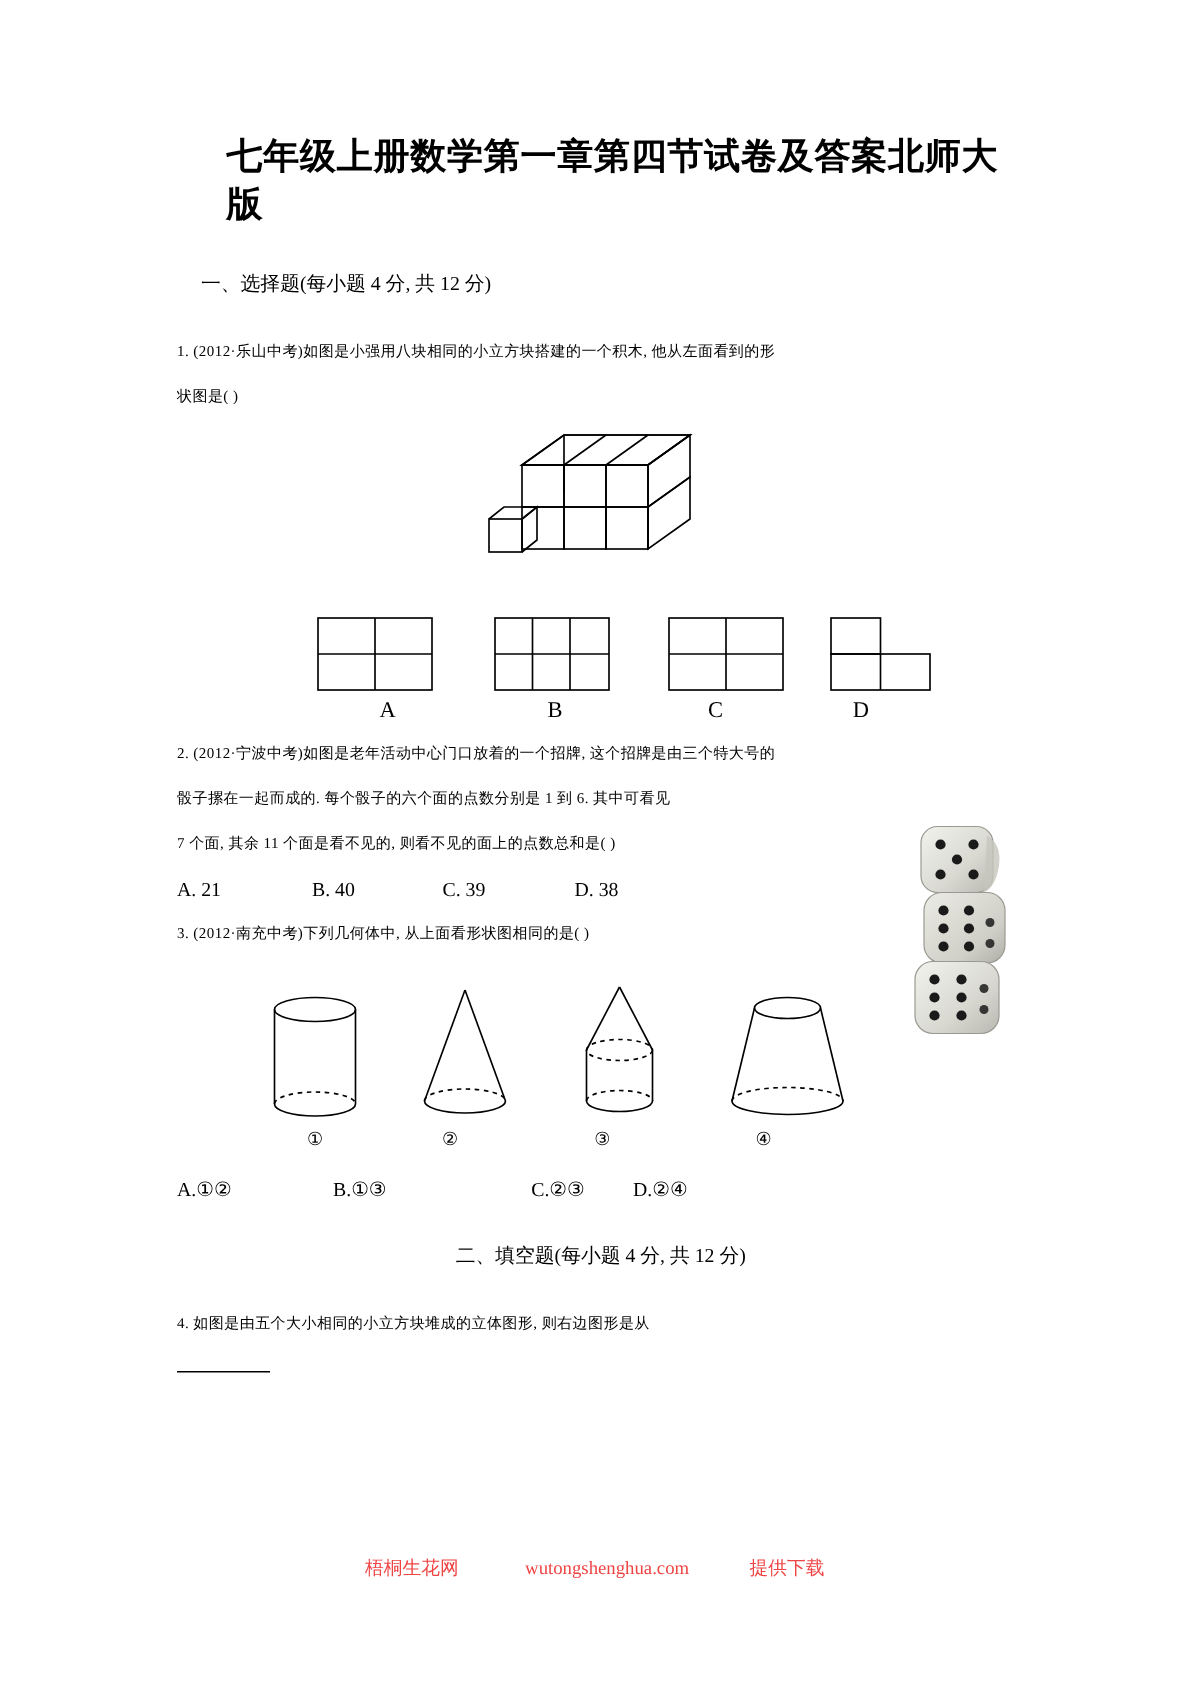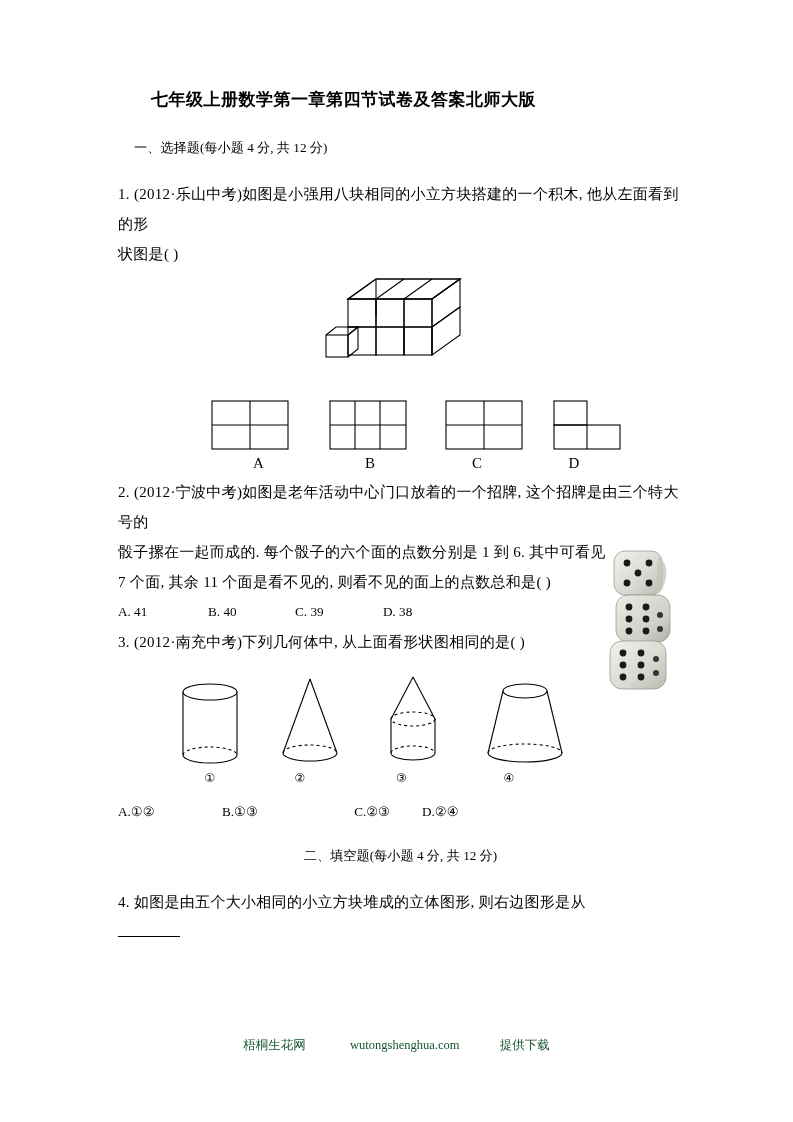--- a/index.html
+++ b/index.html
@@ -22,27 +22,27 @@
     height: 1122px;
   }
   .content {
     position: absolute;
     left: 118px;
     top: 88px;
     width: 565px;
   }
   .doc-title {
     font-family: "Liberation Serif", serif;
-    font-size: 17px;
+    font-size: 24px;
     font-weight: bold;
     letter-spacing: 0.5px;
     margin: 0 0 22px 33px;
   }
   .para {
-    font-size: 15px;
+    font-size: 10px;
     line-height: 30px;
     margin: 0;
     letter-spacing: 0.3px;
   }
   .section-head {
     font-size: 13.2px;
     line-height: 30px;
     margin: 16px;
   }
   .answers-row {
@@ -67,21 +67,21 @@
     width: 62px;
     height: 13px;
   }
   .footer {
     position: absolute;
     left: 0;
     top: 1037px;
     width: 793px;
     text-align: center;
     font-size: 12.5px;
-    color: #14532d;
+    color: #ef4444;
     font-family: "Liberation Serif", serif;
   }
   .footer span { display: inline-block; }
   .footer .gap1 { width: 38px; }
   .footer .gap2 { width: 34px; }
   svg { display: block; }
   .dice-img {
     position: absolute;
     left: 600px;
     top: 545px;
@@ -161,21 +161,21 @@
         <span style="width:96px; text-align:center;">C</span>
         <span style="width:98px; text-align:center;">D</span>
       </div>
     </div>
 
     <p class="para" style="margin-top:12px;">2. (2012·宁波中考)如图是老年活动中心门口放着的一个招牌, 这个招牌是由三个特大号的</p>
     <p class="para">骰子摞在一起而成的. 每个骰子的六个面的点数分别是 1 到 6. 其中可看见</p>
     <p class="para">7 个面, 其余 11 个面是看不见的, 则看不见的面上的点数总和是(          )</p>
 
     <div class="answers-row">
-      <span style="width:90px;">A. 41</span>
+      <span style="width:90px;">A. 21</span>
       <span style="width:87px;">B. 40</span>
       <span style="width:88px;">C. 39</span>
       <span>D. 38</span>
     </div>
 
     <p class="para">3. (2012·南充中考)下列几何体中, 从上面看形状图相同的是(          )</p>
 
     <div class="fig-block" style="height:130px; margin-top:10px;">
       <svg width="420" height="110" viewBox="0 0 420 110" style="position:absolute; left:52px; top:0;">
         <g fill="none" stroke="#000" stroke-width="1.1">

